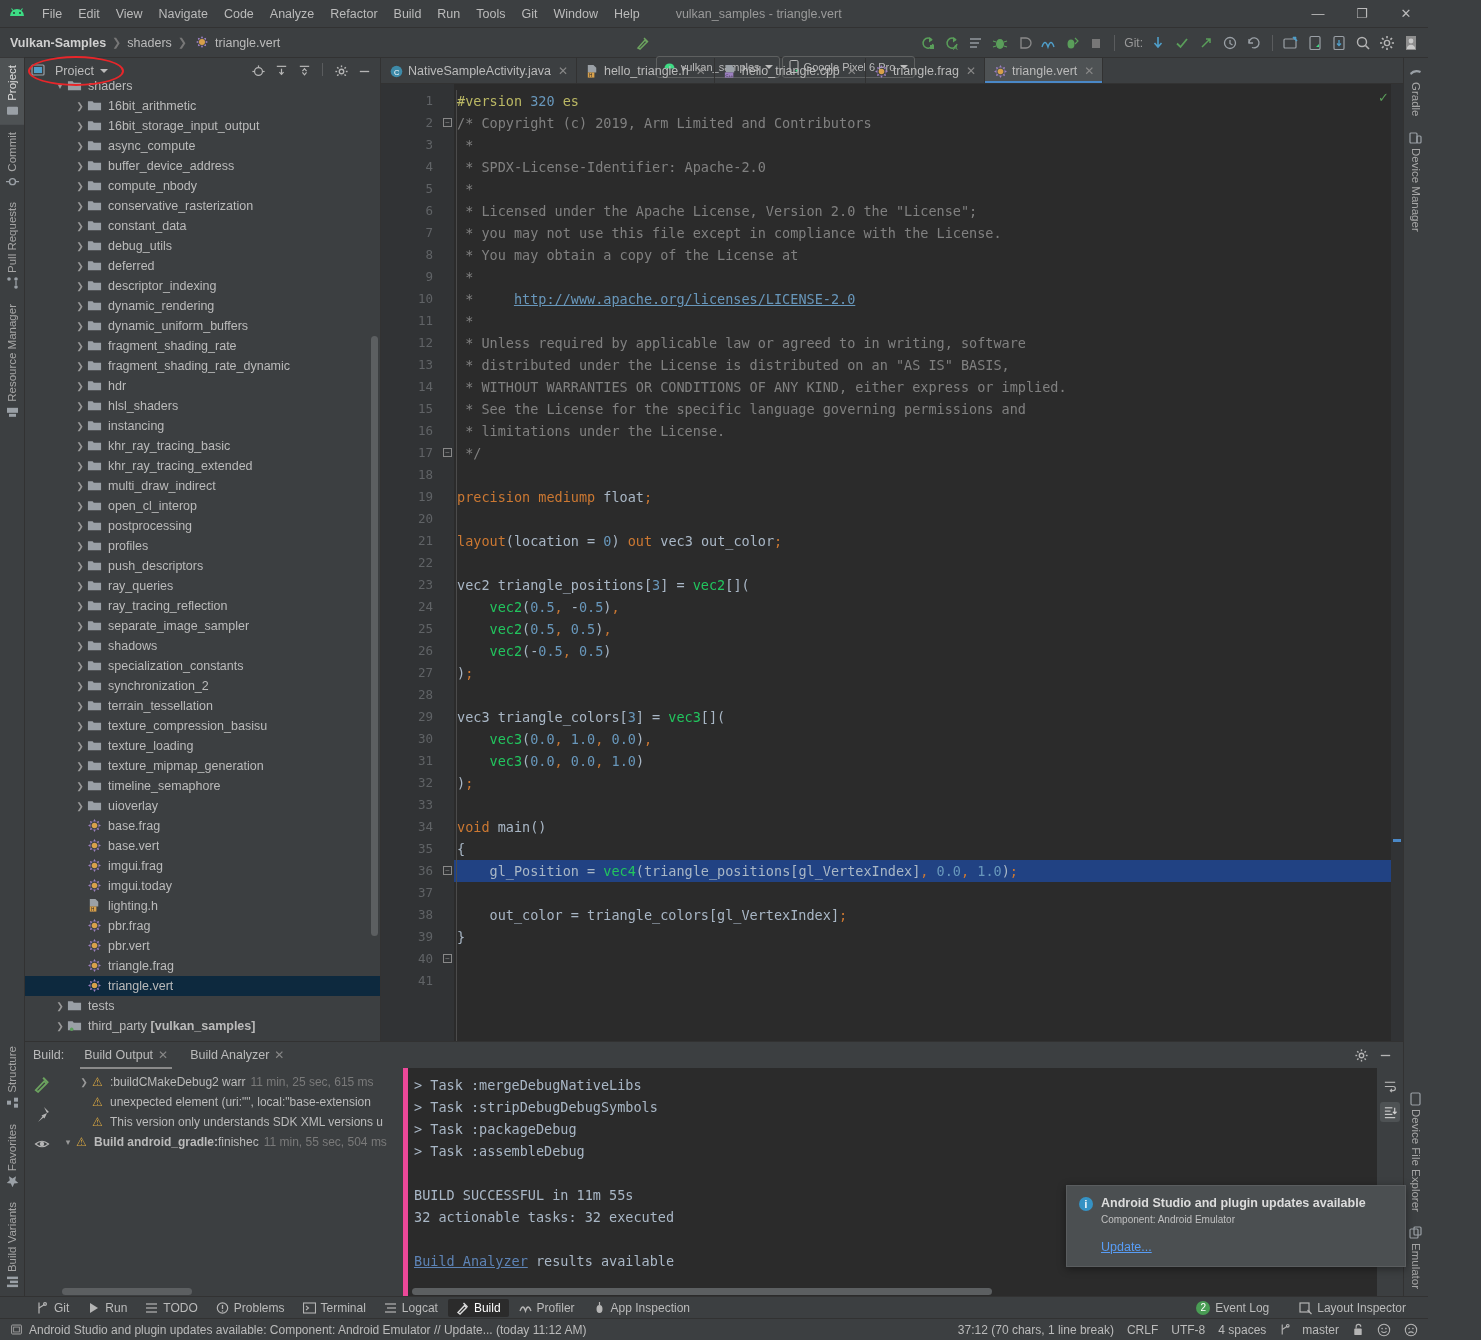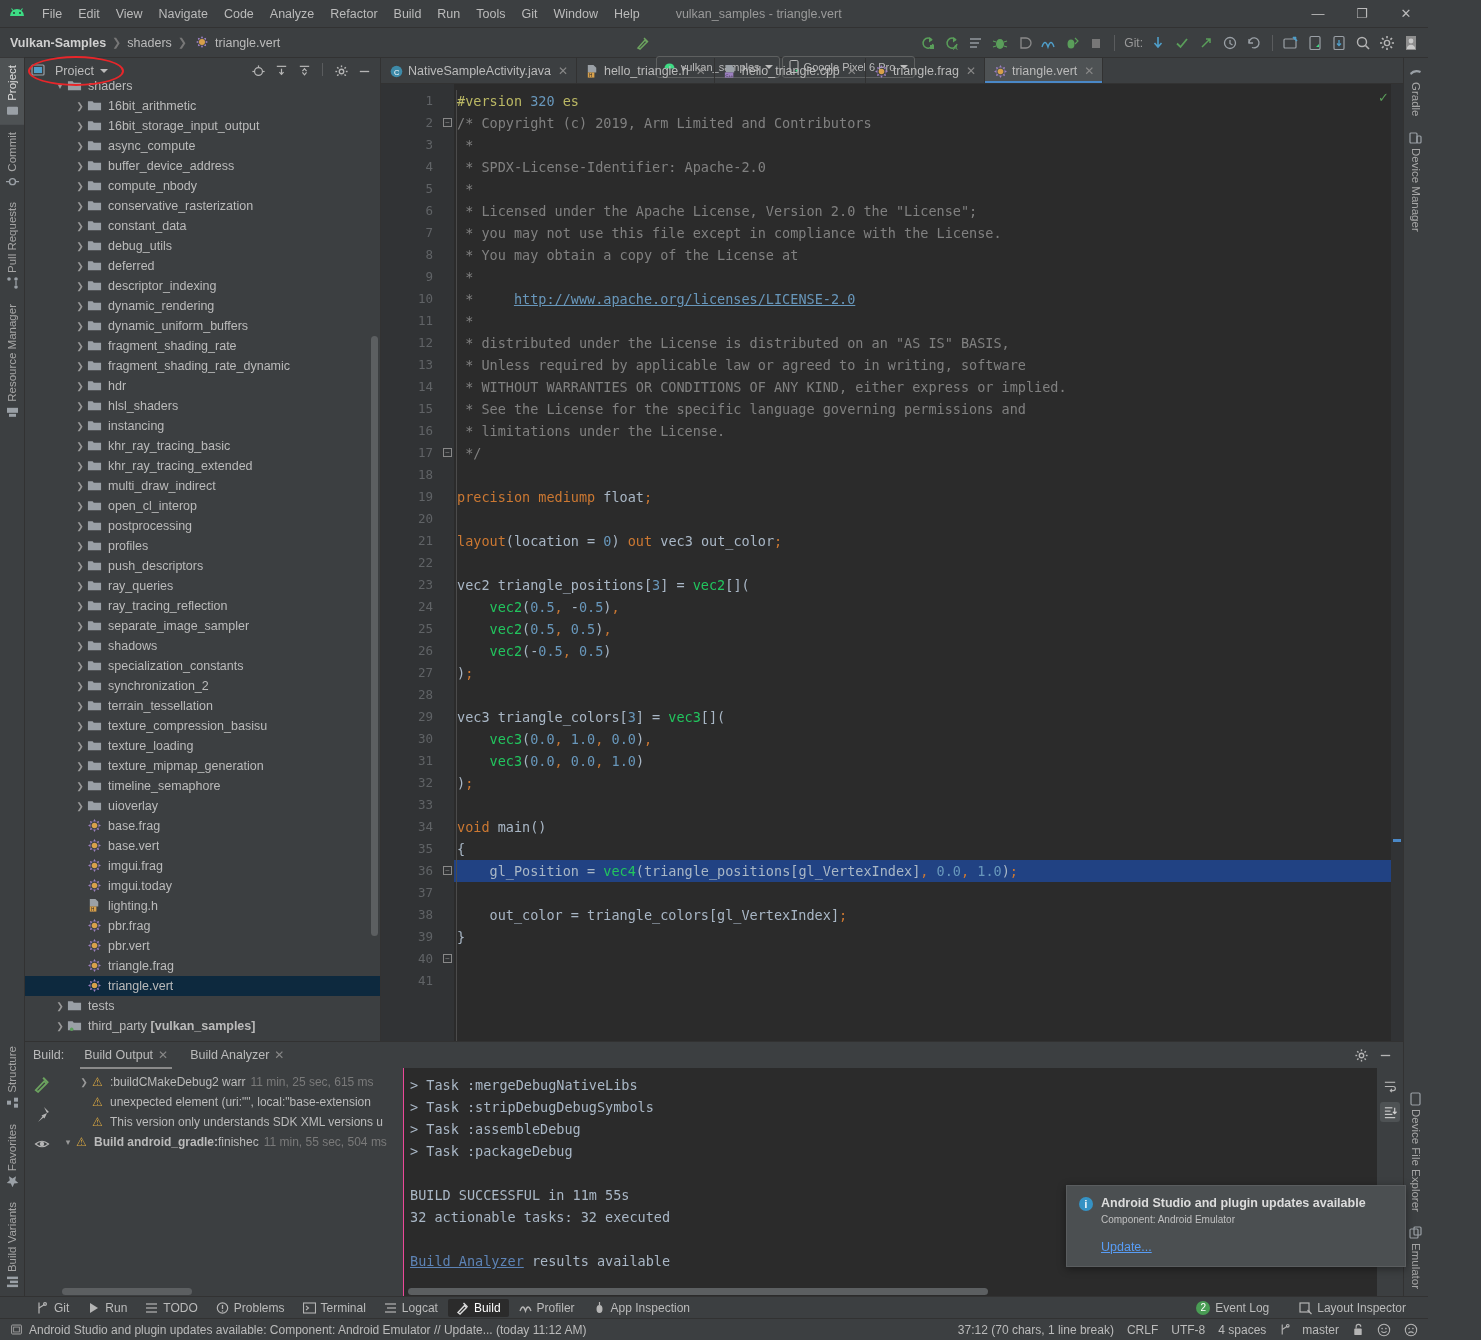--- a/index.html
+++ b/index.html
@@ -116,21 +116,21 @@
   .bp-tab.active:after{content:"";position:absolute;left:4px;right:4px;bottom:-4px;height:2px;background:#8a8a8a;}
   .bp-x{color:#888;font-size:12px;}
   .bp-head-right{margin-left:auto; display:flex; gap:4px;}
   .bp-body{ flex:1 1 auto; display:flex; min-height:0;}
   .bp-actions{ width:33px; flex:0 0 33px; display:flex; flex-direction:column; align-items:center; padding-top:6px; gap:10px;}
   .bp-tree{ width:345px; flex:0 0 345px; overflow:hidden; position:relative; padding-top:4px;}
   .bt-row{ height:20px; display:flex; align-items:center; font-size:12px; white-space:nowrap; color:#bbb; padding-left:2px;}
   .bt-arrow{ width:16px; text-align:center; color:#999; font-size:9px;flex:0 0 16px;}
   .bt-warn{ color:#d9a741; margin-right:5px; font-size:12px; flex:0 0 13px;}
   .bt-dim{ color:#7a7a7a; margin-left:5px;}
-  .bp-out{ flex:1 1 auto; background:#2b2b2b; position:relative; overflow:hidden; padding:6px 0 0 6px; border-left:1px solid #ec4899;}
+  .bp-out{ flex:1 1 auto; background:#2b2b2b; position:relative; overflow:hidden; padding:6px 0 0 6px; border-left:5px solid #ec4899;}
   .oline{ height:22px; line-height:22px; font-family:"DejaVu Sans Mono", monospace; font-size:13.5px; color:#a9b7c6; white-space:pre;}
   .oline a{ color:#5d83b5; text-decoration:underline;}
   .bp-right{ width:26px; flex:0 0 26px; background:#3c3f41; display:flex; flex-direction:column; align-items:center; gap:6px; padding-top:8px;}
   .bp-rb{width:20px;height:20px;display:flex;align-items:center;justify-content:center;border-radius:3px;}
   .bp-rb.on{background:#4e5254;}
 
   
   .hscroll{position:absolute;bottom:1px;height:7px;background:#5c5f61;border-radius:4px;}
 
   
@@ -1099,22 +1099,22 @@
                 <div class="cline"><span class="c-comment">/* Copyright (c) 2019, Arm Limited and Contributors</span></div>
                 <div class="cline"><span class="c-comment"> *</span></div>
                 <div class="cline"><span class="c-comment"> * SPDX-License-Identifier: Apache-2.0</span></div>
                 <div class="cline"><span class="c-comment"> *</span></div>
                 <div class="cline"><span class="c-comment"> * Licensed under the Apache License, Version 2.0 the "License";</span></div>
                 <div class="cline"><span class="c-comment"> * you may not use this file except in compliance with the License.</span></div>
                 <div class="cline"><span class="c-comment"> * You may obtain a copy of the License at</span></div>
                 <div class="cline"><span class="c-comment"> *</span></div>
                 <div class="cline"><span class="c-comment"> *     </span><span class="c-link">http://www.apache.org/licenses/LICENSE-2.0</span></div>
                 <div class="cline"><span class="c-comment"> *</span></div>
+                <div class="cline"><span class="c-comment"> * Unless required by applicable law or agreed to in writing, software</span></div>
                 <div class="cline"><span class="c-comment"> * distributed under the License is distributed on an "AS IS" BASIS,</span></div>
-                <div class="cline"><span class="c-comment"> * Unless required by applicable law or agreed to in writing, software</span></div>
                 <div class="cline"><span class="c-comment"> * WITHOUT WARRANTIES OR CONDITIONS OF ANY KIND, either express or implied.</span></div>
                 <div class="cline"><span class="c-comment"> * See the License for the specific language governing permissions and</span></div>
                 <div class="cline"><span class="c-comment"> * limitations under the License.</span></div>
                 <div class="cline"><span class="c-comment"> */</span></div>
                 <div class="cline">&nbsp;</div>
                 <div class="cline"><span class="c-kw">precision</span> <span class="c-kw">mediump</span> <span class="c-sym">float</span><span class="c-punct">;</span></div>
                 <div class="cline">&nbsp;</div>
                 <div class="cline"><span class="c-kw">layout</span><span class="c-sym">(location = </span><span class="c-num">0</span><span class="c-sym">) </span><span class="c-kw">out</span><span class="c-sym"> vec3 out_color</span><span class="c-punct">;</span></div>
                 <div class="cline">&nbsp;</div>
                 <div class="cline"><span class="c-sym">vec2 triangle_positions[</span><span class="c-num">3</span><span class="c-sym">] = </span><span class="c-fcall">vec2</span><span class="c-sym">[](</span></div>
@@ -1223,22 +1223,22 @@
                 <span class="bt-warn">⚠</span>
                 <span><b>Build android_gradle:</b></span>
                 <span> finishec</span>
                 <span class="bt-dim">11 min, 55 sec, 504 ms</span>
               </div>
               <div class="hscroll" style="left:4px;width:130px;"></div>
           </div>
           <div class="bp-out" id="build-out">
               <div class="oline">&gt; Task :mergeDebugNativeLibs</div>
               <div class="oline">&gt; Task :stripDebugDebugSymbols</div>
+              <div class="oline">&gt; Task :packageDebug</div>
               <div class="oline">&gt; Task :assembleDebug</div>
-              <div class="oline">&gt; Task :packageDebug</div>
               <div class="oline"> </div>
               <div class="oline">BUILD SUCCESSFUL in 11m 55s</div>
               <div class="oline">32 actionable tasks: 32 executed</div>
               <div class="oline"> </div>
               <div class="oline"><a href="#">Build Analyzer</a> results available</div>
               <div class="hscroll" style="left: 4px; width: 580px;"></div>
             </div>
           <div class="bp-right">
             <div class="bp-rb">
               <svg width="15" height="15" viewBox="0 0 16 16">

